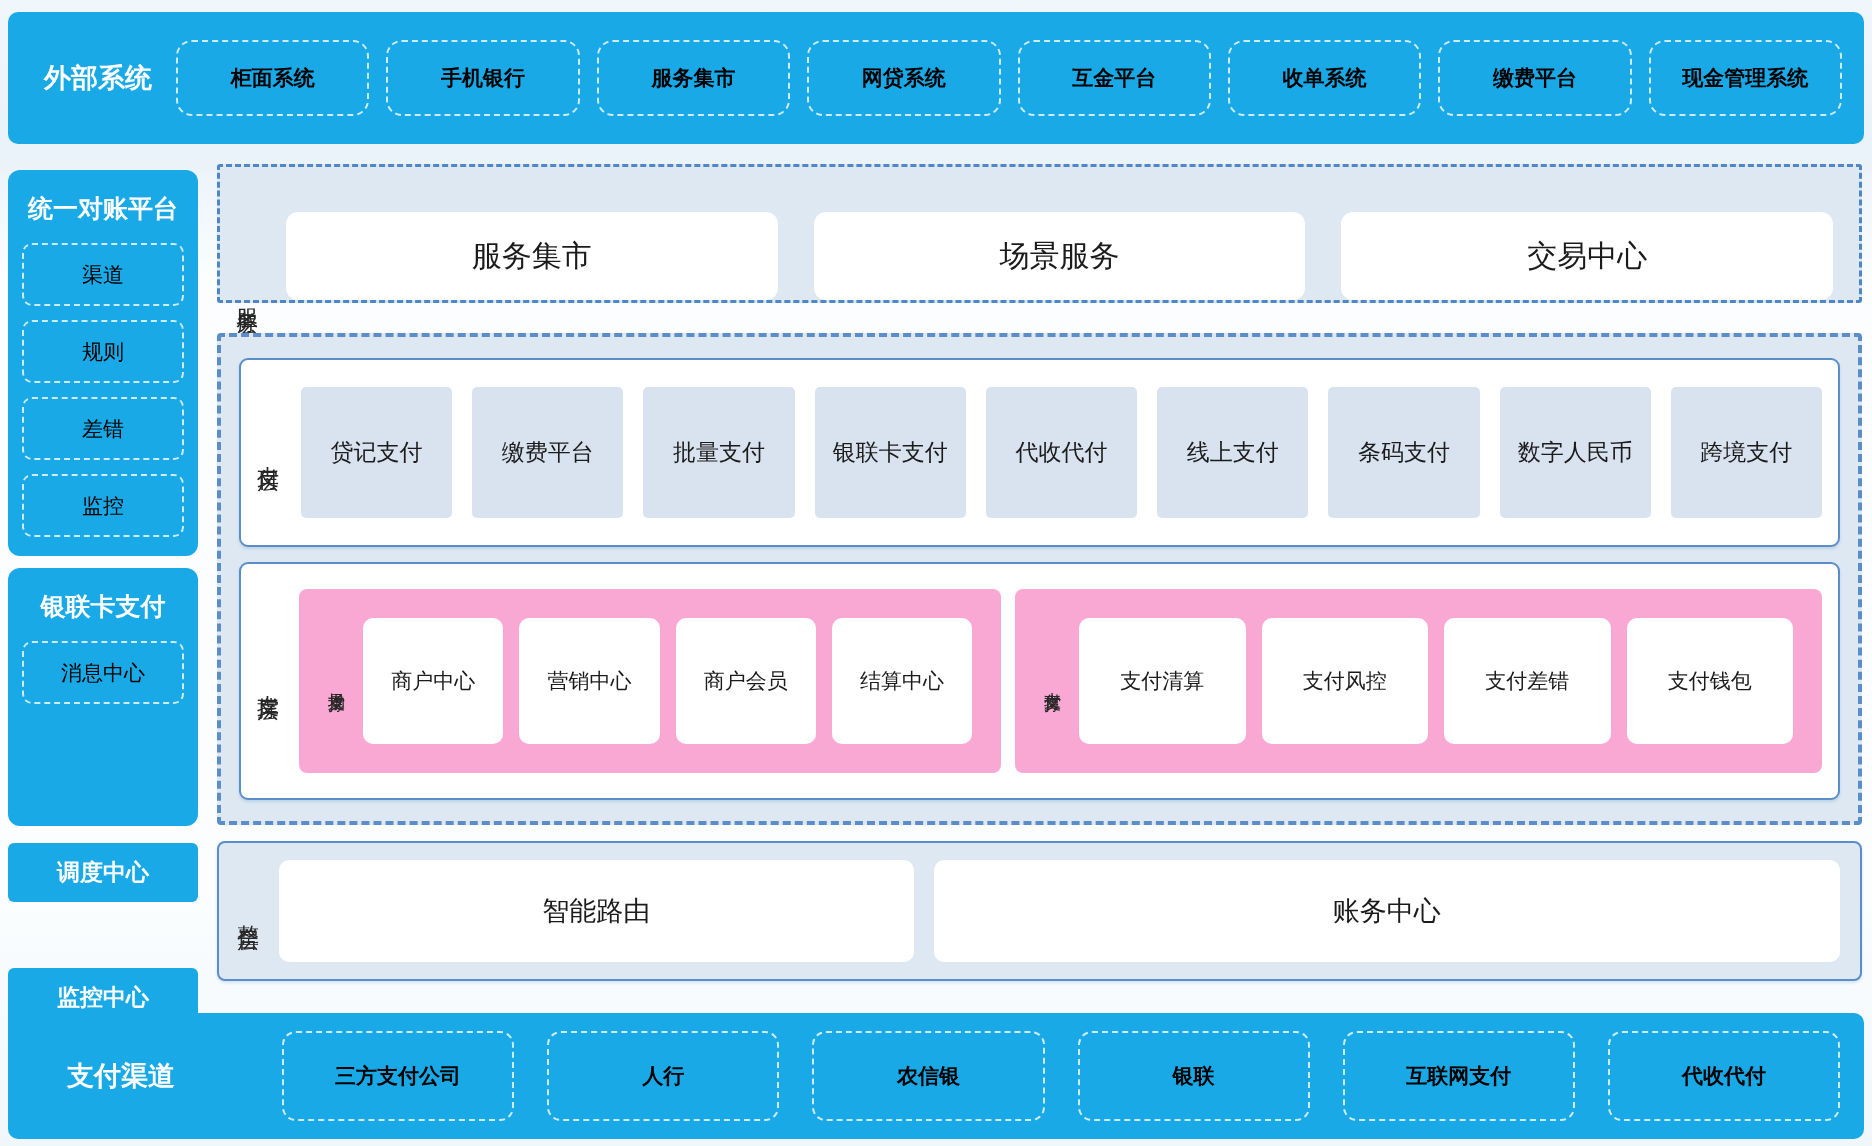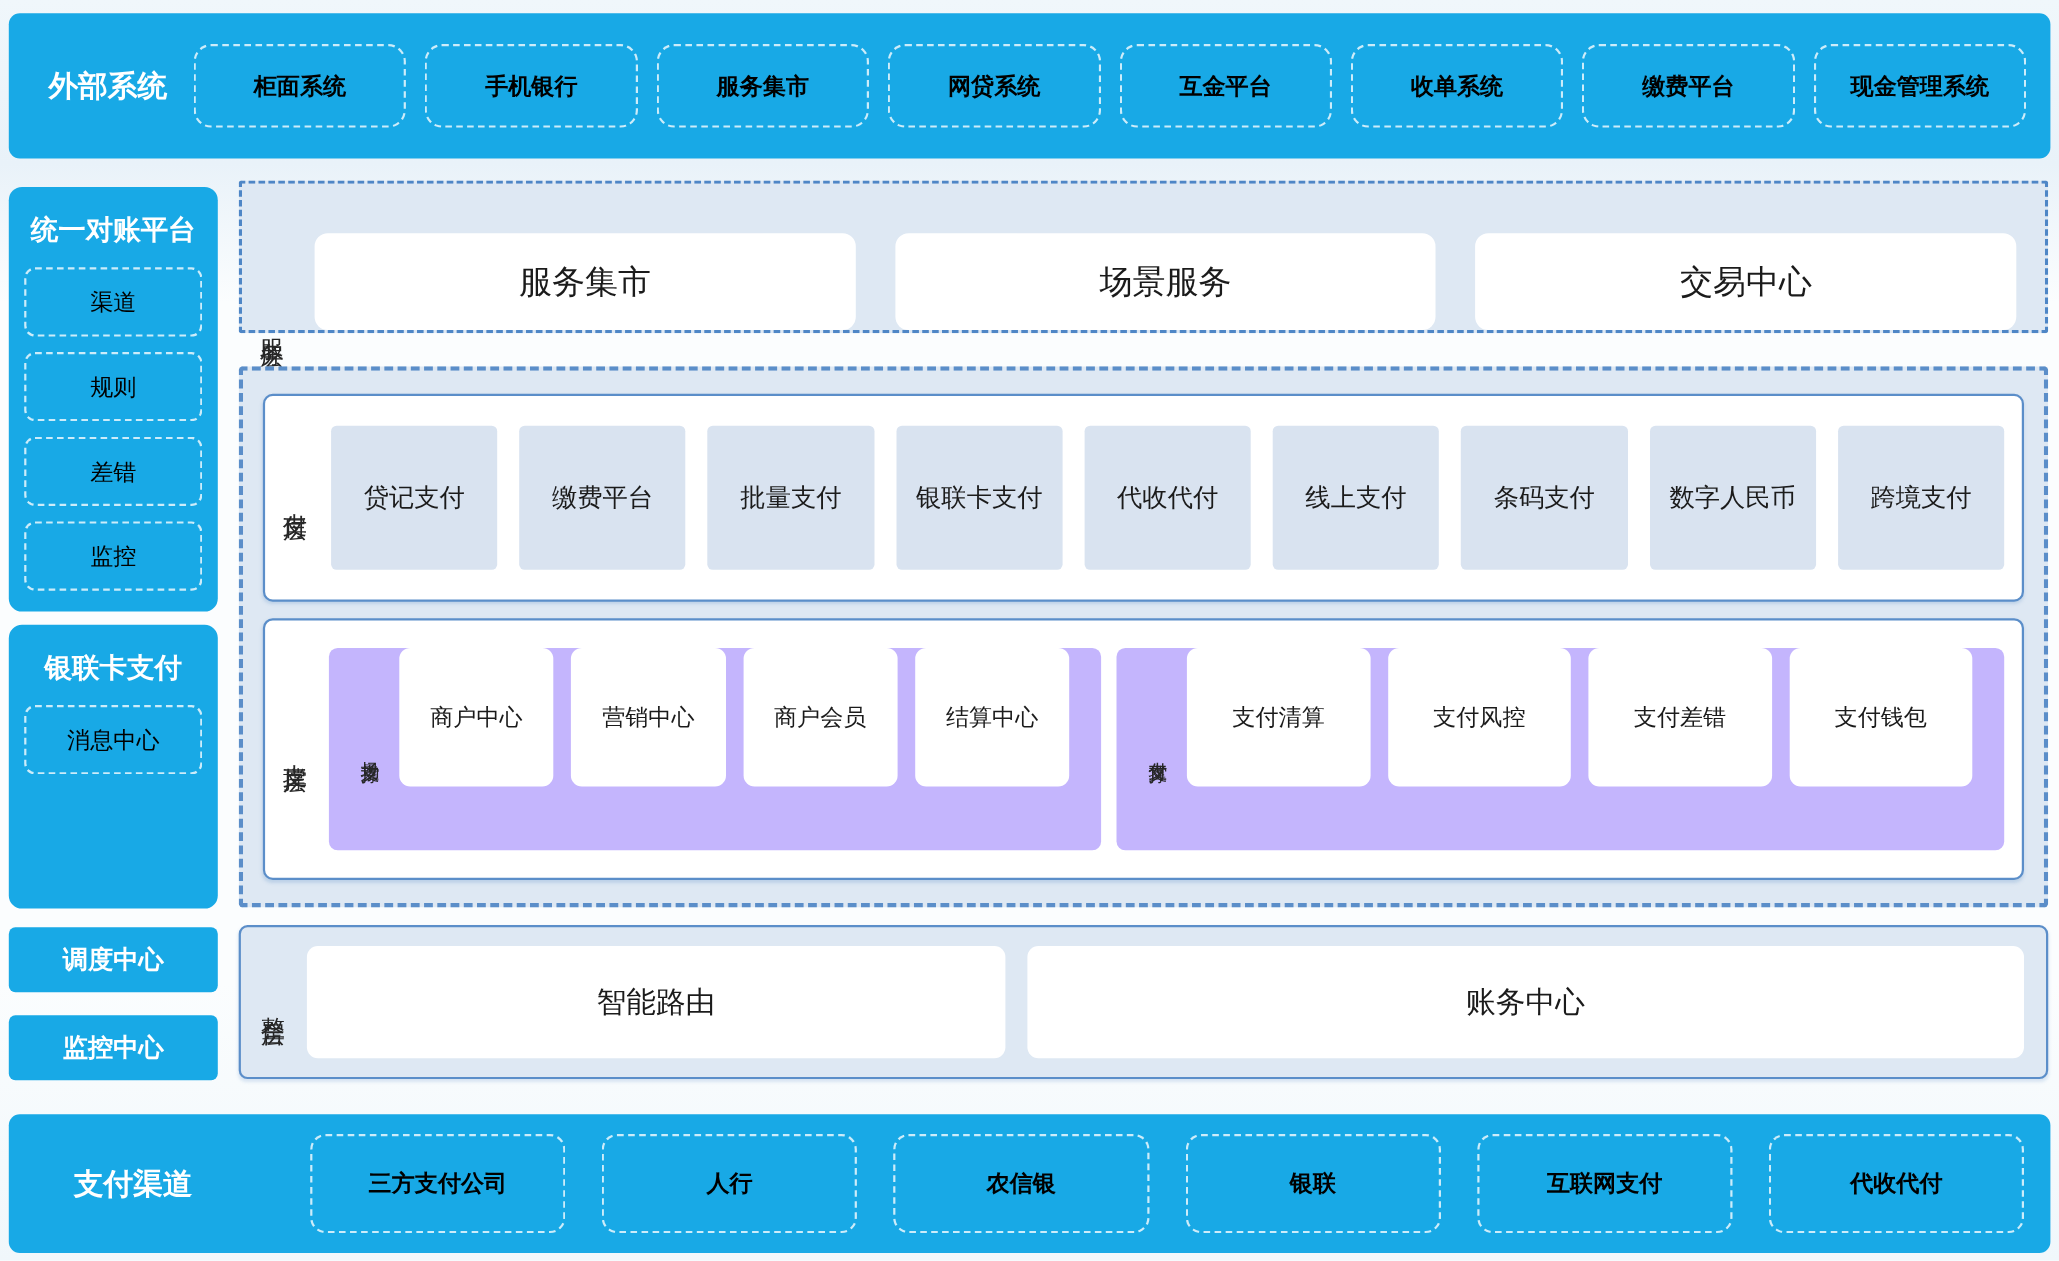--- a/index.html
+++ b/index.html
@@ -33,21 +33,21 @@
   #bottombar .dash-item { height:90px; border-radius:14px; }
 
   .side-box { left:8px; width:190px; border-radius:12px; padding:12px 14px 14px; }
   .side-title { text-align:center; font-size:25px; font-weight:bold; margin:10px 0 18px; }
   .side-items { display:flex; flex-direction:column; gap:14px; }
   .side-items .dash-item { height:63px; border-radius:10px; font-size:21px; font-weight:500; flex:none; }
   #recon-box { top:170px; height:386px; }
   #mgmt-box  { top:568px; height:258px; }
   .side-solid { left:8px; width:190px; height:59px; border-radius:6px;
     display:flex; align-items:center; justify-content:center; font-size:23px; font-weight:bold; }
-  #sched-box { top:843px; } #monitor-box { top:923px;text-align:right; }
+  #sched-box { top:843px; } #monitor-box { top:968px;text-align:right; }
 
   
   .panel-bg { background:#dee8f3; }
   .vlabel {
     writing-mode:vertical-rl; text-orientation:upright;
     font-size:22px; color:#262626; letter-spacing:3px; line-height:1;
     flex:none; text-align:center;
   }
   .white-item {
     background:#fff; border-radius:12px; display:flex; align-items:center; justify-content:center;
@@ -73,22 +73,22 @@
     box-shadow:0 2px 3px rgba(91,142,201,.25);
   }
   #pay-layer { height:189px; }
   #pay-layer .item {
     flex:1; height:131px; background:#d9e3f0; border-radius:5px;
     display:flex; align-items:center; justify-content:center; font-size:23px; color:#1b1b1b;
   }
   #pay-layer .vlabel { margin-right:2px; }
   #support-layer { flex:1; gap:14px; }
   .support-group {
-    background:#c4b5fd; border-radius:8px; height:184px;
-    display:flex; padding:0 29px; gap:16px;
+    background:#f9a8d4; border-radius:8px; height:184px;
+    display:flex; align-items:center; padding:0 29px; gap:16px;
   }
   .support-group .vlabel { font-size:17px; letter-spacing:1px; margin-right:2px; }
   .support-group .white-item { flex:1; height:126px; border-radius:10px; font-size:21px; }
   #scene-group { flex:86; margin-left:6px; }
   #paysupport-group { flex:100; }
 
   #integration-layer {
     left:217px; top:841px; width:1645px; height:140px;
     background:#dee8f3; border:2.5px solid #5b8ec9; border-radius:8px;
     display:flex; align-items:center; padding:0 20px 0 18px; gap:20px;

